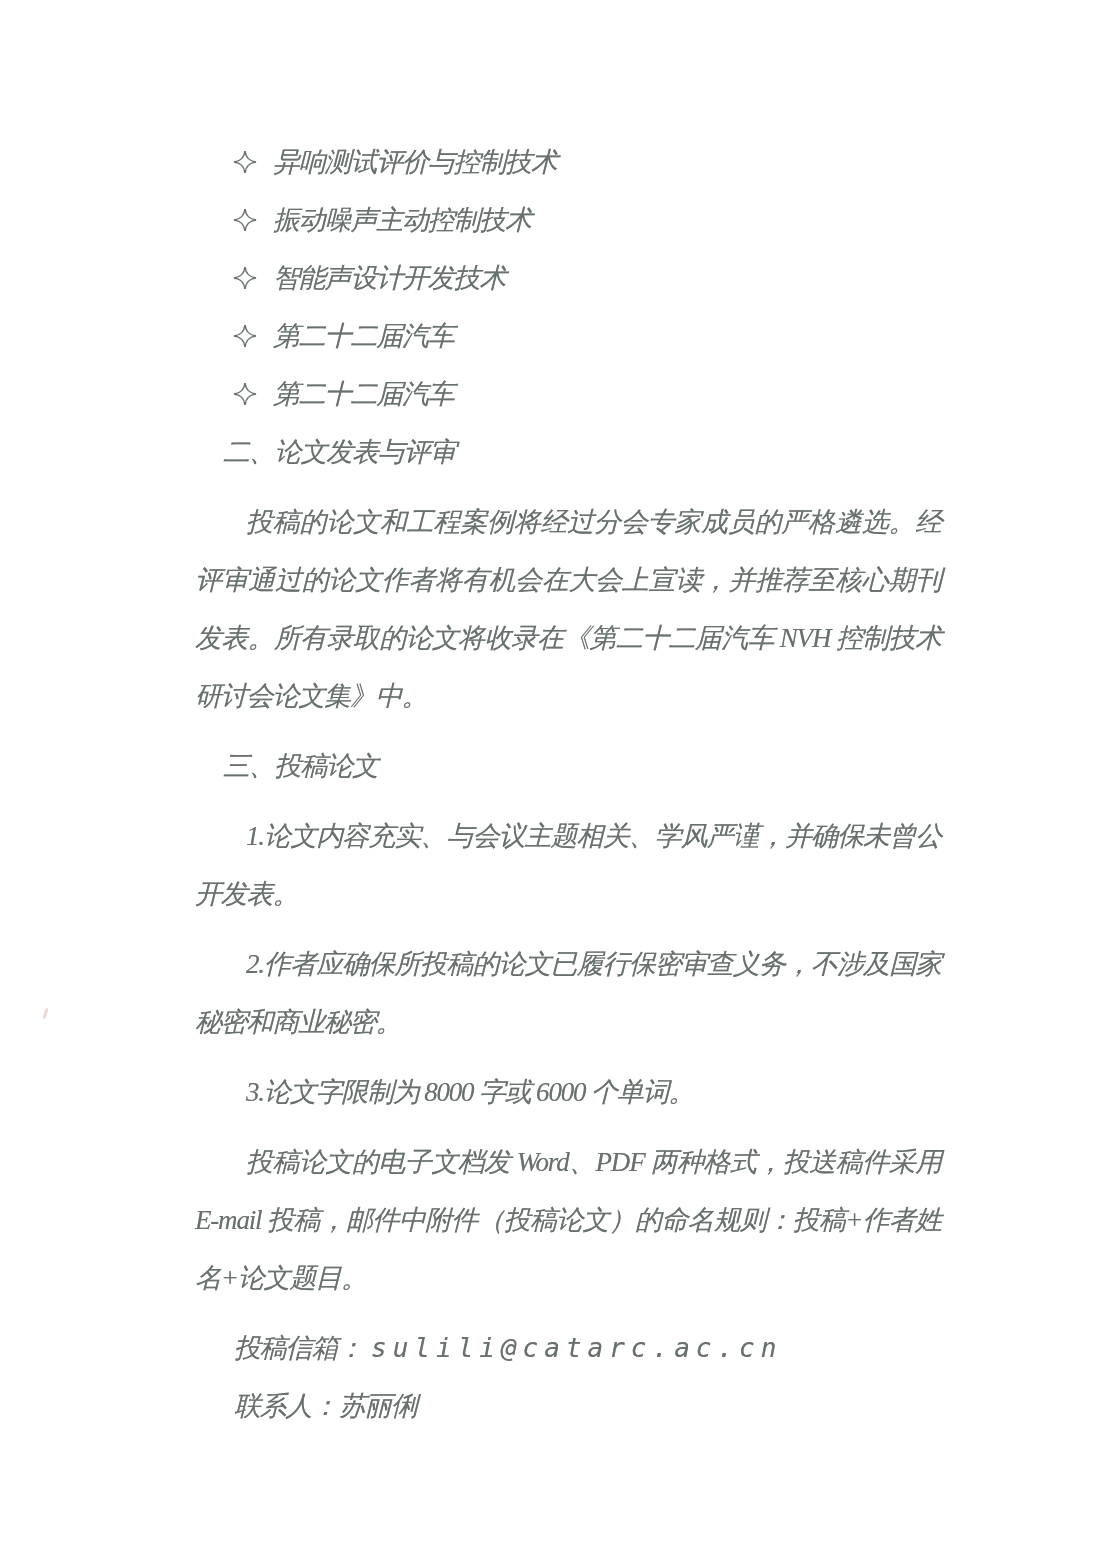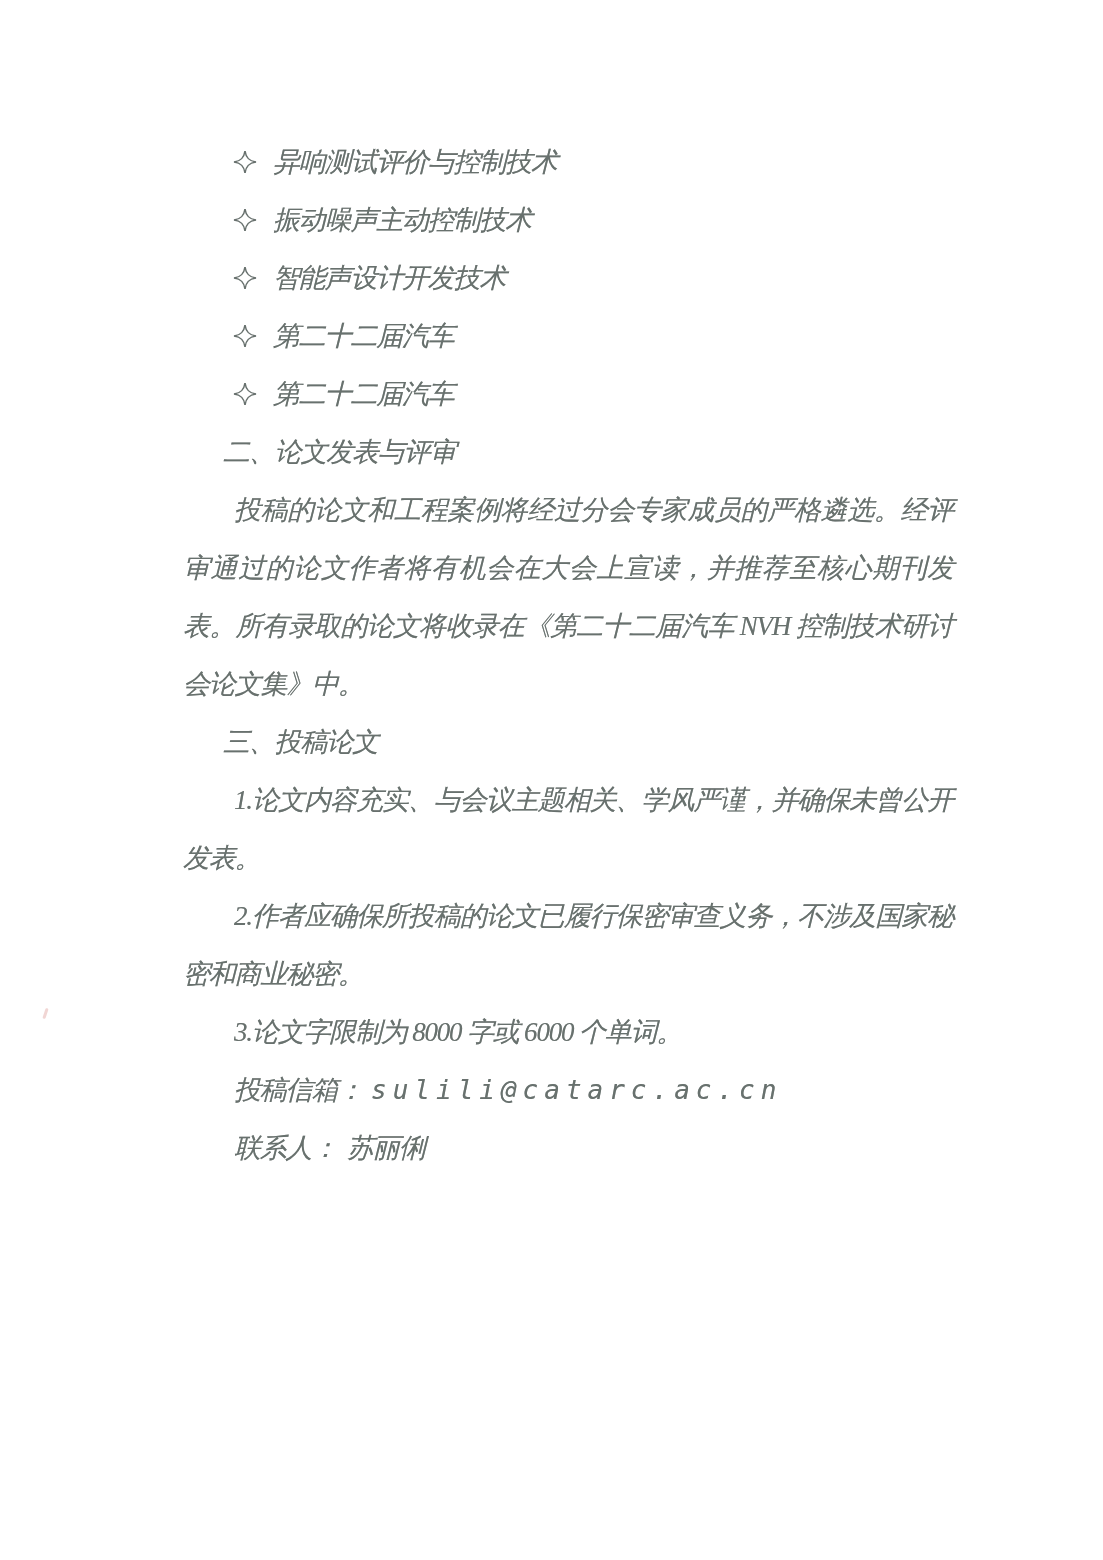--- a/index.html
+++ b/index.html
@@ -28,32 +28,32 @@
     padding-left:50px;
   }
   .star {
     width:24px; height:24px;
     margin-right:16px;
     flex:none;
     display:block;
   }
   .heading { padding-left:40px; }
   .para {
-    margin:0;
+    margin:12px;
     text-indent:51px;
     text-align:justify;
   }
   .contact-row { padding-left:51px; }
   .email {
     font-family:"DejaVu Sans Mono","Liberation Mono",monospace;
     letter-spacing:6px;
     font-size:26px;
     margin-left:8px;
   }
-  .name { margin-left:10px; }
+  .name { margin-left:2px; }
   .artifact {
     position:absolute;
     left:44px; top:1008px;
     width:3px; height:11px;
     background:#edccc9;
     transform:rotate(18deg);
     border-radius:2px;
     opacity:0.8;
   }
 </style>
@@ -98,20 +98,21 @@
   <div class="heading">二、论文发表与评审</div>
 
   <p class="para">投稿的论文和工程案例将经过分会专家成员的严格遴选。经评审通过的论文作者将有机会在大会上宣读，并推荐至核心期刊发表。所有录取的论文将收录在《第二十二届汽车 NVH 控制技术研讨会论文集》中。</p>
 
   <div class="heading">三、投稿论文</div>
 
   <p class="para">1.论文内容充实、与会议主题相关、学风严谨，并确保未曾公开发表。</p>
   <p class="para">2.作者应确保所投稿的论文已履行保密审查义务，不涉及国家秘密和商业秘密。</p>
   <p class="para">3.论文字限制为 8000 字或 6000 个单词。</p>
 
+  <p class="para">投稿论文的电子文档发 Word、PDF 两种格式，投送稿件采用 E-mail 投稿，邮件中附件（投稿论文）的命名规则：投稿+作者姓名+论文题目。</p>
 
   <div class="contact-row">
     <span>投稿信箱：</span><span class="email">sulili@catarc.ac.cn</span>
   </div>
 
   <div class="contact-row">
     <span>联系人：</span><span class="name">苏丽俐</span>
   </div>
 
 </div>

